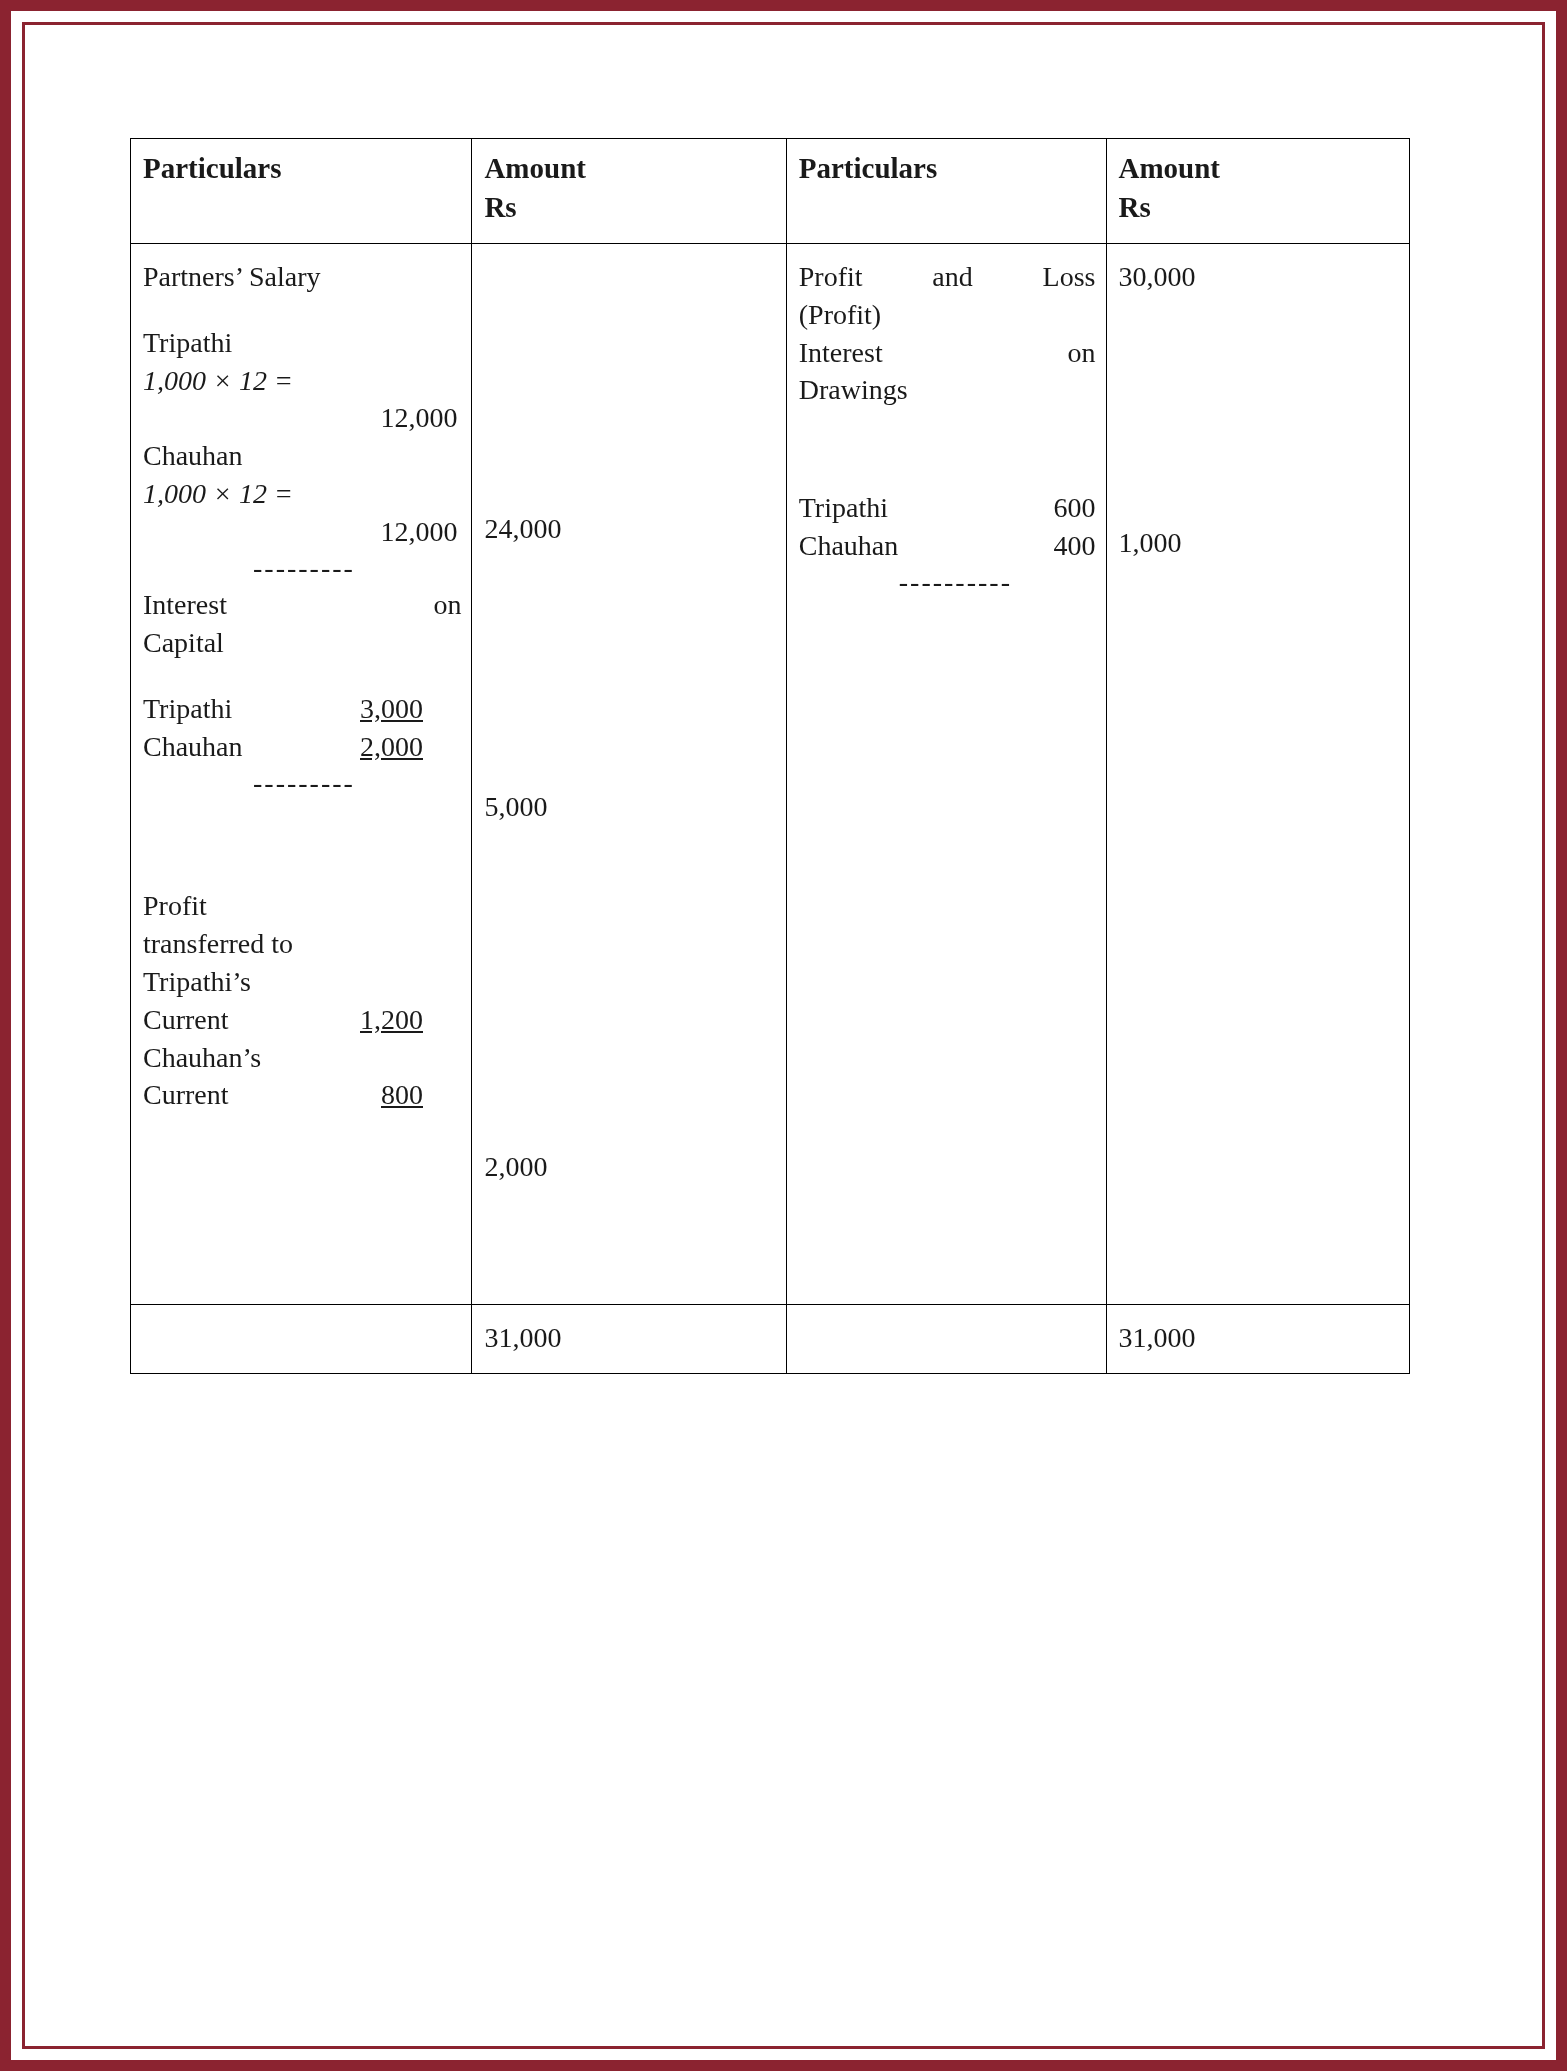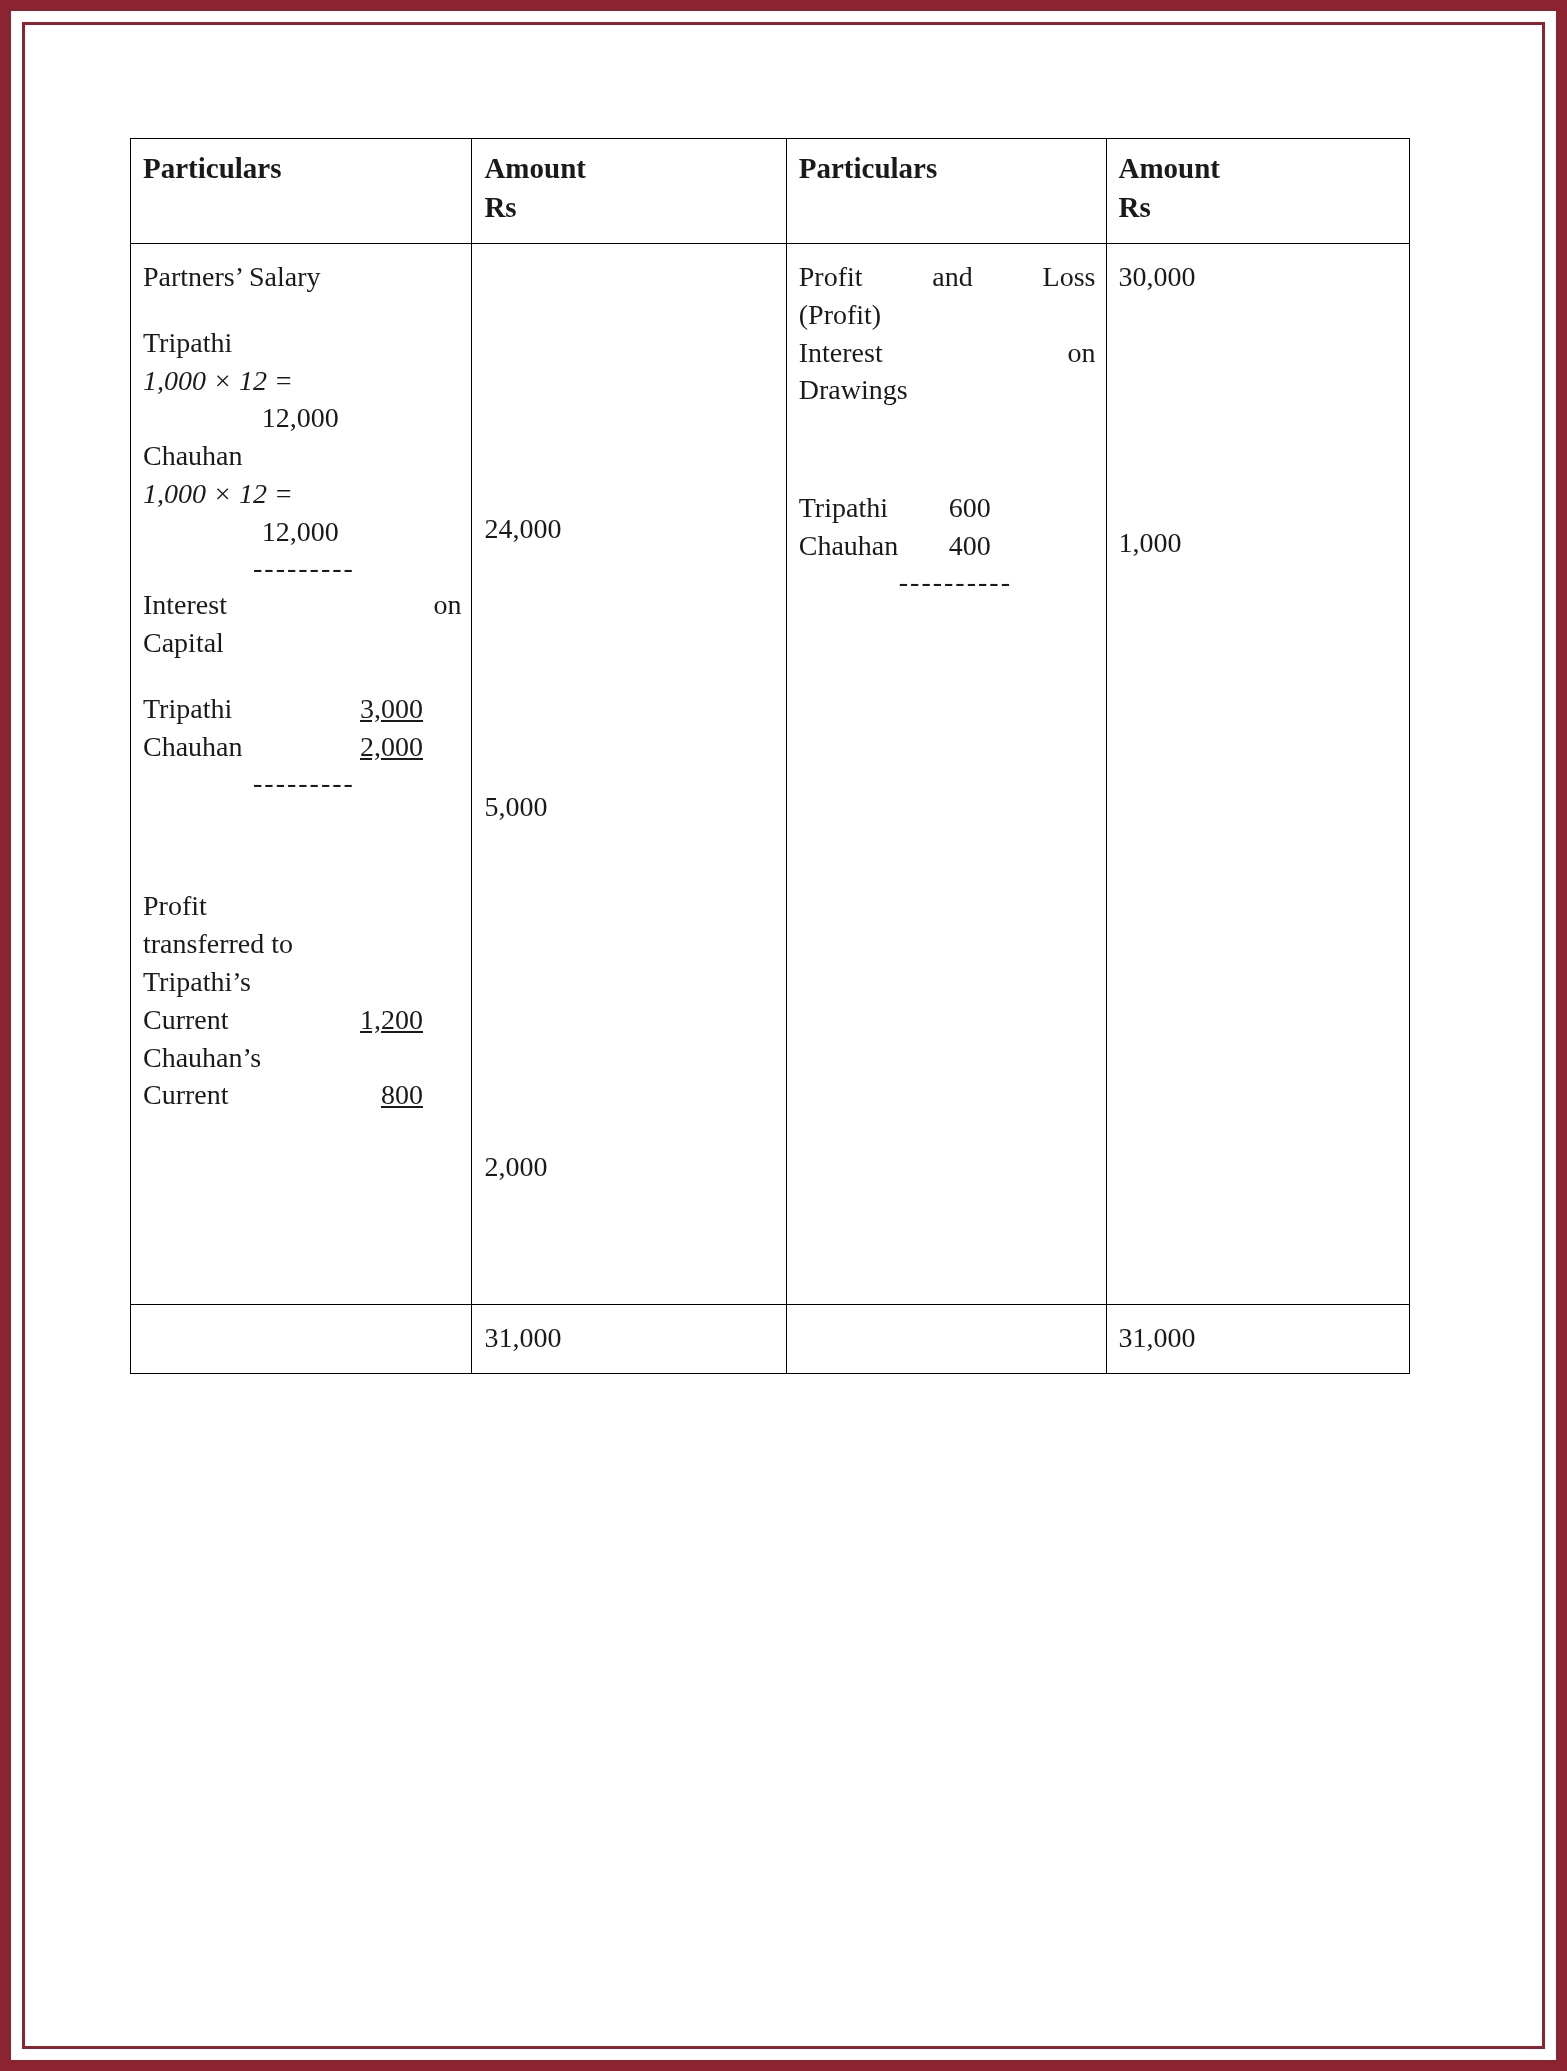--- a/index.html
+++ b/index.html
@@ -91,21 +91,21 @@
   .just {
     display: flex;
     justify-content: space-between;
   }
   .just-3 {
     display: flex;
     justify-content: space-between;
   }
   .indent-right {
     display: block;
-    text-align: center;
+    text-align: right;
     padding-right: 4px;
     font-family: Liberation Serif, serif;
   }
   .dash {
     display: block;
     letter-spacing: 2px;
     padding-left: 110px;
     margin-top: -2px;
   }
   .dash-c {
@@ -131,21 +131,21 @@
   }
   .name-amt {
     display: flex;
   }
   .name-amt .nm { width: 150px; }
   .name-amt .vl { width: 130px; text-align: right; text-decoration: underline; }
   .cr-name-amt {
     display: flex;
   }
   .cr-name-amt .nm { width: 150px; }
-  .cr-name-amt .vl { flex: 1; }
+  .cr-name-amt .vl { flex: 1; text-align: right; }
   .nowrap { white-space: nowrap; font-style: italic; }
 </style>
 </head>
 <body>
 
 <div class="page-border">
   <div class="inner-border"></div>
 </div>
 
 <div class="content">

